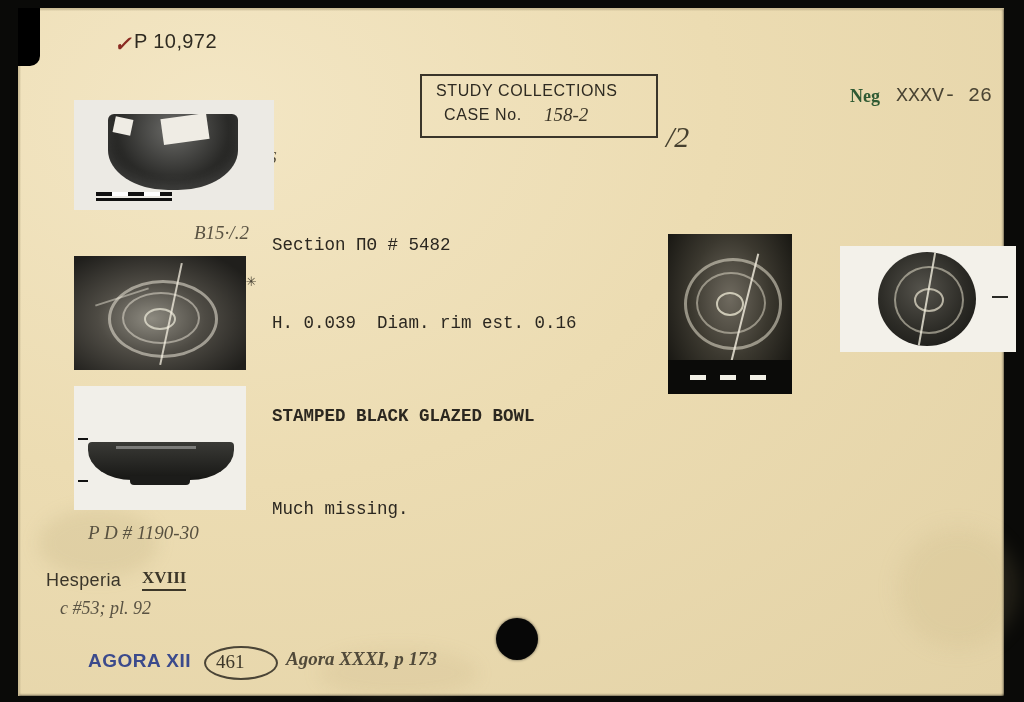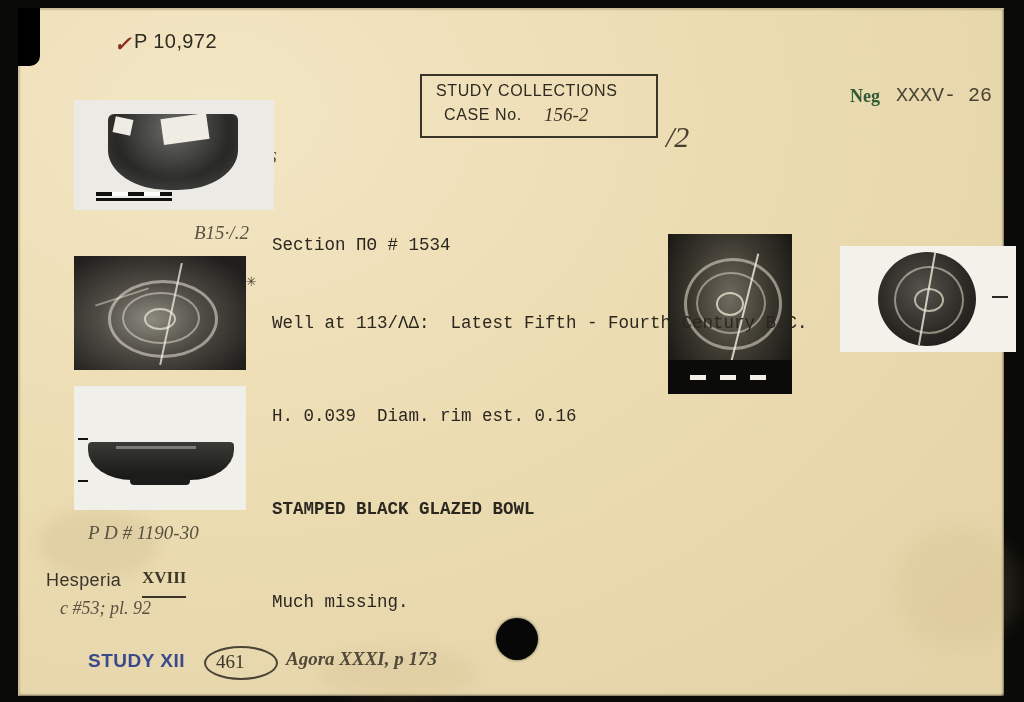--- a/index.html
+++ b/index.html
@@ -286,21 +286,21 @@
   #hesperia {
     position: absolute; left: 28px; top: 562px;
     font-size: 18px; color: #3a352a;
   }
   #hesperia-vol {
     position: absolute; left: 124px; top: 560px;
     font-family: "Liberation Serif", serif;
     font-size: 17px; color: #3c3628;
     font-weight: bold;
     border-bottom: 2px solid #3c3628;
-    padding-bottom: 8px;
+    padding-bottom: 1px;
   }
   #hesperia-ref {
     position: absolute; left: 42px; top: 590px;
     font-family: "Liberation Serif", serif; font-style: italic;
     font-size: 18px; color: #5a5343;
   }
   #agora-xii {
     position: absolute; left: 70px; top: 642px;
     font-family: "Liberation Sans", sans-serif;
     font-size: 19px; font-weight: bold;
@@ -357,21 +357,21 @@
     <div class="blotch b1"></div>
     <div class="blotch b2"></div>
     <div class="blotch b3"></div>
 
     <div id="acc-check" class="hand">✓</div>
     <div id="acc-no" class="type">P 10,972</div>
 
     <div id="stamp-box">
       <div class="l1 type">STUDY COLLECTIONS</div>
       <div class="l2 type">CASE No.</div>
-      <div id="stamp-case-no" class="hand">156-2</div>
+      <div id="stamp-case-no" class="hand">158-2</div>
     </div>
 
     <div id="slash-two">/2</div>
 
     <div id="neg-label">Neg</div>
     <div id="neg-value">XXXV- 26</div>
 
     <div id="s-mark" class="hand">S</div>
     <div id="star-mark">✳</div>
 
@@ -422,35 +422,34 @@
       <div class="inner">
         <div class="p5-disc"></div>
         <div class="p5-ring"></div>
         <div class="p5-c"></div>
         <div class="p5-crack"></div>
         <div class="p5-tick"></div>
       </div>
     </div>
 
     <div id="body-text">
-      <div class="tight">Section ΠΘ # 1534</div>
-      <div class="para">Well at 113/ΛΔ:  Latest Fifth - Fourth Century B.C.</div>
+      <div class="tight">Section ΠΘ # 5482</div>
       <div class="para">H. 0.039  Diam. rim est. 0.16</div>
       <div class="para bold">STAMPED BLACK GLAZED BOWL</div>
       <div class="para">Much missing.</div>
       
       
     </div>
 
     <div id="b15">B15·/.2</div>
     <div id="pd-num">P D # 1190-30</div>
     <div id="hesperia" class="type">Hesperia</div>
     <div id="hesperia-vol">XVIII</div>
     <div id="hesperia-ref">c #53; pl. 92</div>
-    <div id="agora-xii">STUDY XII</div>
+    <div id="agora-xii">AGORA XII</div>
     <div id="agora-num">
       <span>461</span>
     </div>
     <div id="agora-ref">Agora XXXI, p 173</div>
 
     <div id="punch-hole"></div>
   </div>
 </div>
 
 </body></html>

